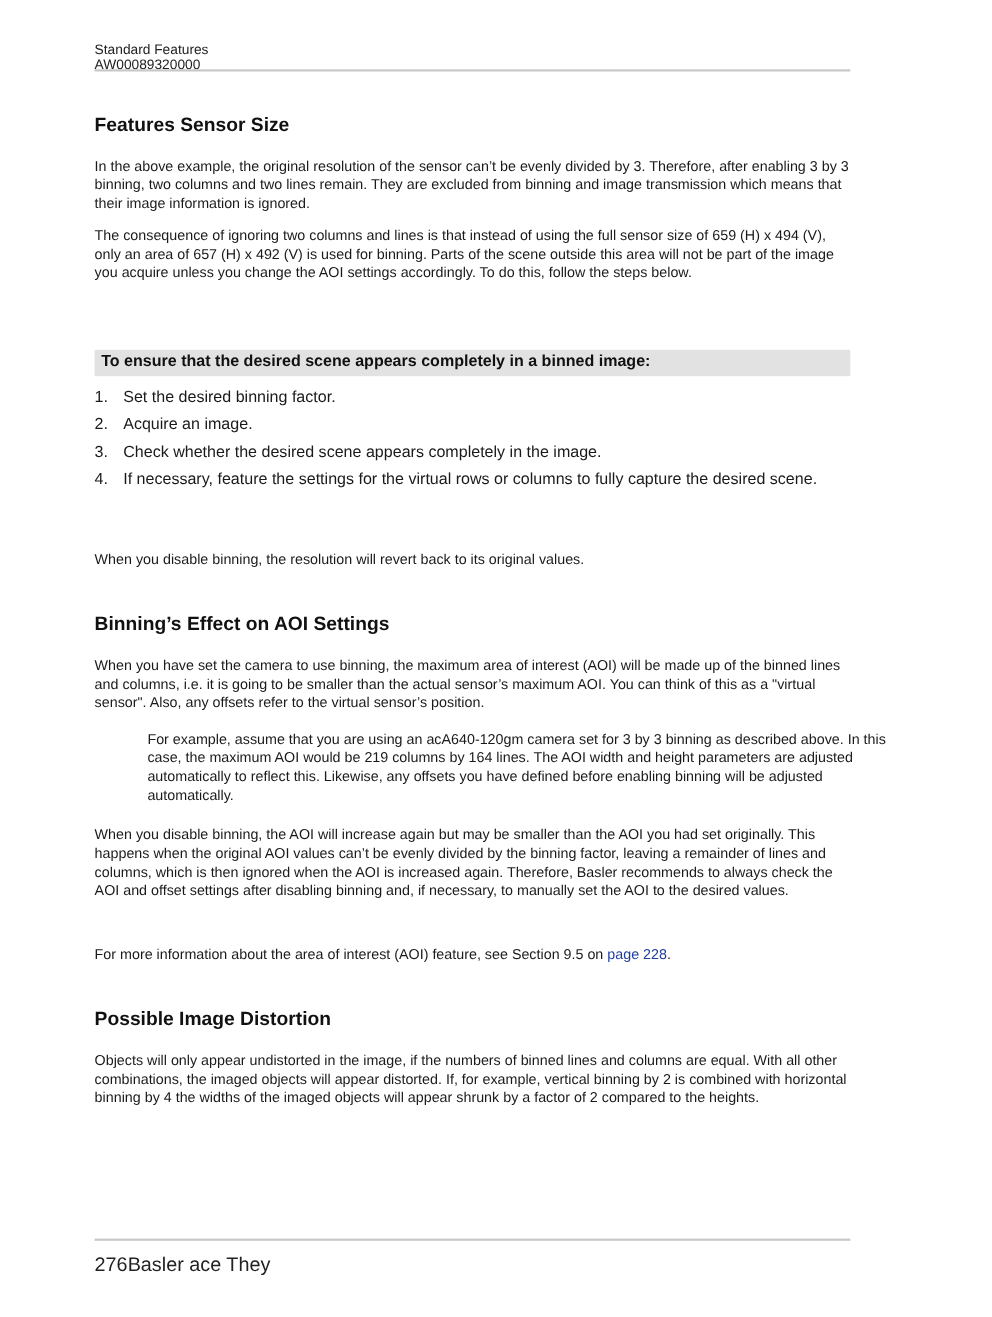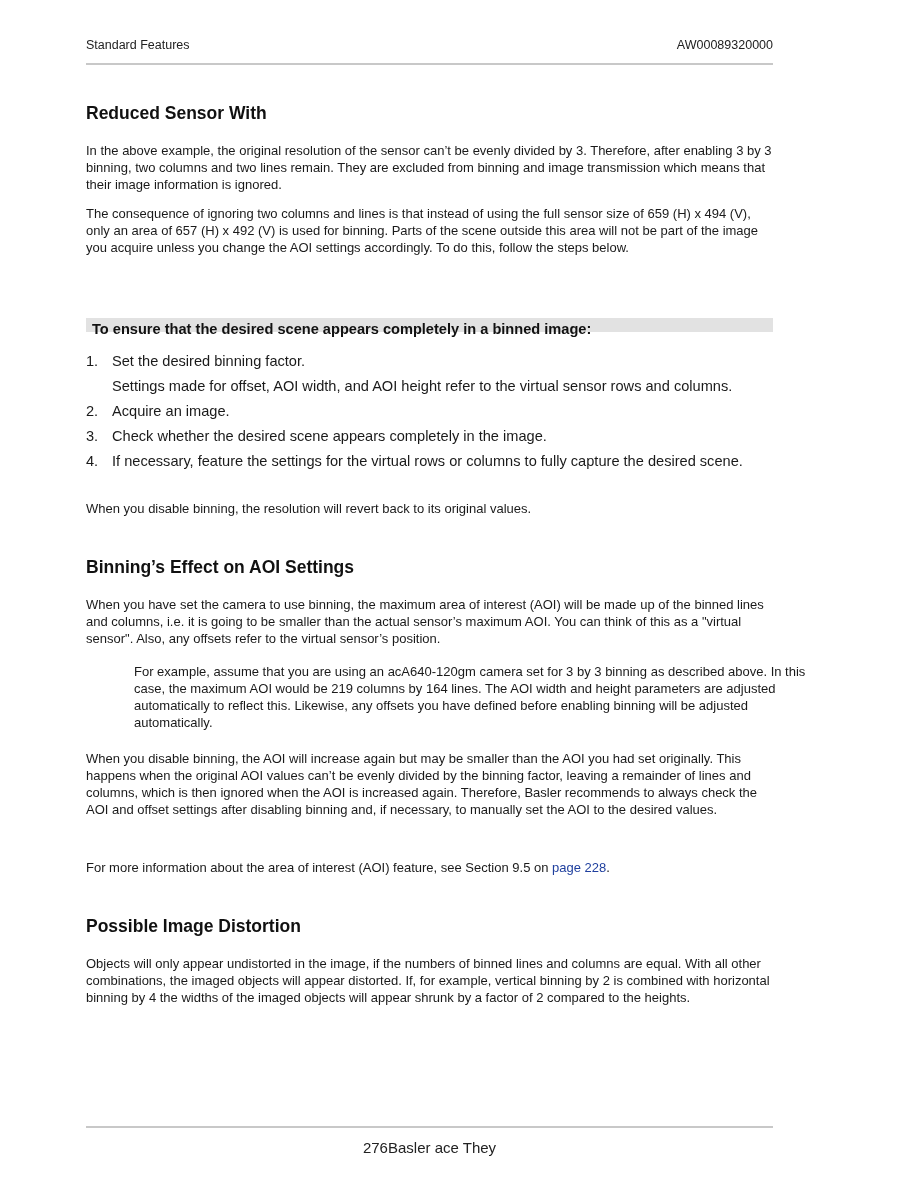--- a/index.html
+++ b/index.html
@@ -3,33 +3,33 @@
   <meta charset="utf-8">
   <style>
     html, body { margin: 0; padding: 0; background: #ffffff; }
     body {
       width: 902px; height: 1197px; position: relative; overflow: hidden;
       font-family: "Liberation Sans", sans-serif; color: #1a1a1a;
     }
     .running-header {
       position: absolute; left: 86px; top: 38px; width: 687px;
       font-size: 12.5px; color: #222;
-      display: flex; justify-content: space-between;
+      display: flex; justify-content: space-between; flex-direction: column;
     }
     .header-rule { position: absolute; left: 86px; top: 63px; width: 687px; height: 2px; background: #c8c8c8; }
     .footer-rule { position: absolute; left: 86px; top: 1126px; width: 687px; height: 2px; background: #c8c8c8; }
     .running-footer {
       position: absolute; left: 86px; top: 1139px; width: 687px;
-      font-size: 15px; color: #222;
-      display: flex; justify-content: center;
+      font-size: 18px; color: #222;
+      display: flex; justify-content: flex-start;
     }
     h2 { font-size: 17.5px; font-weight: bold; margin: 0; position: absolute; left: 86px; color: #111; }
     p, .para { font-size: 13px; line-height: 17px; margin: 0; position: absolute; left: 86px; width: 687px; }
     .procedure-box {
-      position: absolute; left: 86px; top: 318px; width: 687px; height: 14px;
+      position: absolute; left: 86px; top: 318px; width: 687px; height: 24px;
       background: #e2e2e2;
     }
     .procedure-box span {
       position: absolute; left: 6px; top: 3px; font-size: 14.6px; font-weight: bold; color: #111;
     }
     .steps { position: absolute; left: 86px; top: 351px; width: 687px; font-size: 14.6px; line-height: 20px; }
     .step { display: flex; }
     .step .num { width: 26px; flex: none; }
     .step .txt { flex: 1; text-align: justify; }
     .step-note { padding-left: 26px; margin-top: 5px; margin-bottom: 5px; }
@@ -38,34 +38,33 @@
   </style>
 </head>
 <body>
 
 <div class="running-header">
   <span>Standard Features</span>
   <span>AW00089320000</span>
 </div>
 <div class="header-rule"></div>
 
-<h2 style="top:103px;">Reduced Sensor With</h2>
+<h2 style="top:103px;">Features Sensor Size</h2>
 <p style="top:142px;">In the above example, the original resolution of the sensor can’t be evenly divided by 3. Therefore, after enabling 3 by 3 binning, two columns and two lines remain. They are excluded from binning and image transmission which means that their image information is ignored.</p>
 <p style="top:205px;">The consequence of ignoring two columns and lines is that instead of using the full sensor size of 659 (H) x 494 (V), only an area of 657 (H) x 492 (V) is used for binning. Parts of the scene outside this area will not be part of the image you acquire unless you change the AOI settings accordingly. To do this, follow the steps below.</p>
 
 <div class="procedure-box">
   <span>To ensure that the desired scene appears completely in a binned image:</span>
 </div>
 
 <div class="steps">
   <div class="step">
     <span class="num">1.</span>
     <span class="txt">Set the desired binning factor.</span>
   </div>
-  <div class="step-note">Settings made for offset, AOI width, and AOI height refer to the virtual sensor rows and columns.</div>
   <div class="step">
     <span class="num">2.</span>
     <span class="txt">Acquire an image.</span>
   </div>
   <div class="step">
     <span class="num">3.</span>
     <span class="txt">Check whether the desired scene appears completely in the image.</span>
   </div>
   <div class="step">
     <span class="num">4.</span>

